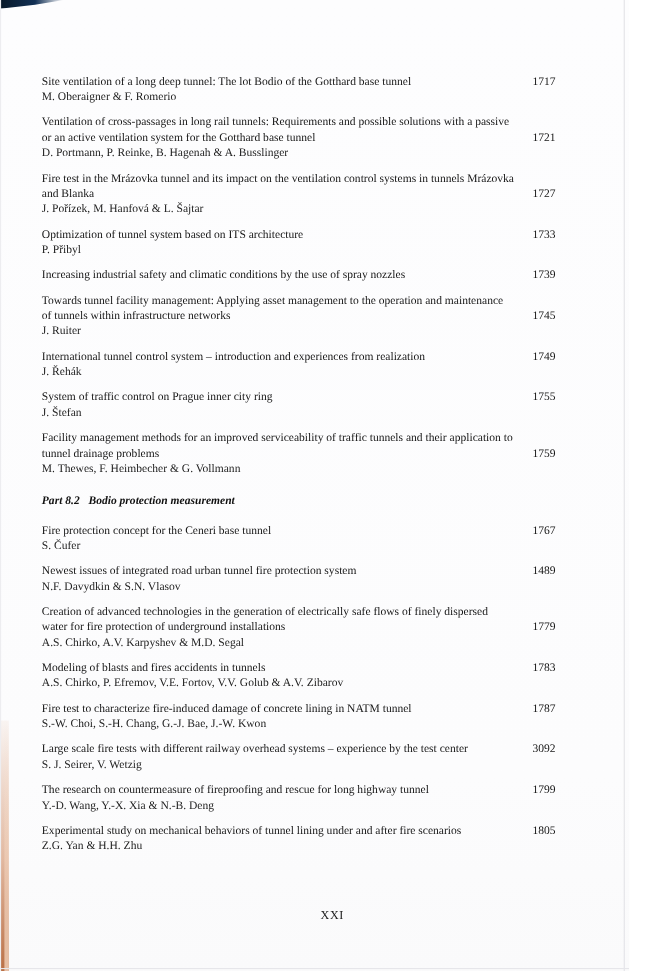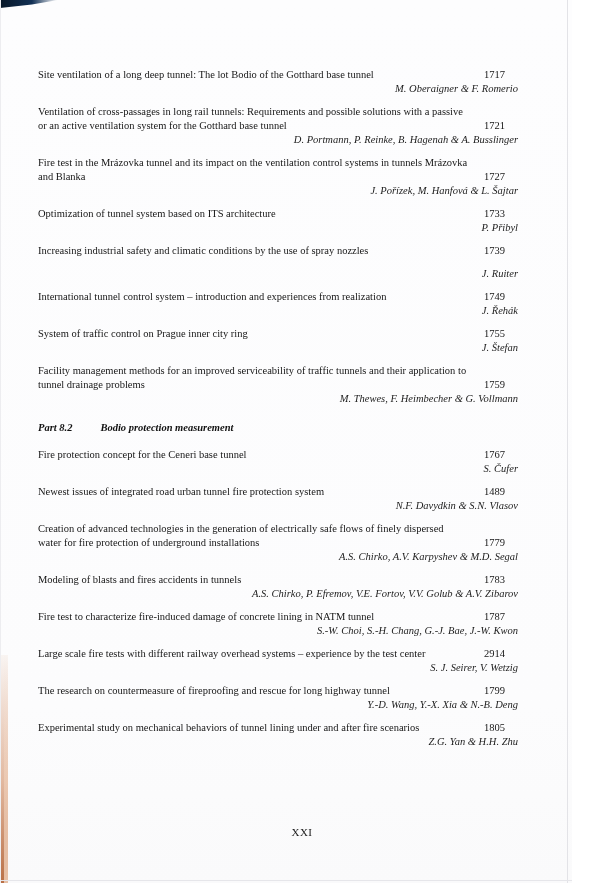--- a/index.html
+++ b/index.html
@@ -39,26 +39,26 @@
 
   .toc{
     position:absolute;
     left:38px;right:54px;top:68px;
     font-size:10.5px;line-height:14px;
   }
   .entry{margin-bottom:9px;}
   .entry-head{display:flex;align-items:flex-end;}
   .entry-title{flex:1;padding-right:16px;color:#161616;}
   .entry-page{width:34px;color:#161616;}
-  .entry-authors{font-style:italic;color:#222;text-align:right;}
+  .entry-authors{color:#222;}
   .section-heading{
     font-weight:bold;font-style:italic;
     margin:15px 0 13px 0;color:#111;
   }
-  .section-heading .part-label{margin-right:28px;}
+  .section-heading .part-label{margin-right:8px;}
   .footer{
     position:absolute;left:0;right:0;top:826px;
     text-align:center;font-size:11px;color:#222;
     letter-spacing:0.5px;
     padding-left:32px;
   }
 </style>
 </head>
 <body>
 
@@ -107,20 +107,24 @@
           </div>
 
           <div class="entry">
             <div class="entry-head">
               <div class="entry-title">Increasing industrial safety and climatic conditions by the use of spray nozzles</div>
               <div class="entry-page">1739</div>
             </div>
           </div>
 
           <div class="entry">
+            <div class="entry-head">
+              <div class="entry-title">Towards tunnel facility management: Applying asset management to the operation and maintenance of tunnels within infrastructure networks</div>
+              <div class="entry-page">1745</div>
+            </div>
             <div class="entry-authors">J. Ruiter</div>
           </div>
 
           <div class="entry">
             <div class="entry-head">
               <div class="entry-title">International tunnel control system – introduction and experiences from realization</div>
               <div class="entry-page">1749</div>
             </div>
             <div class="entry-authors">J. Řehák</div>
           </div>
@@ -185,21 +189,21 @@
             <div class="entry-head">
               <div class="entry-title">Fire test to characterize fire-induced damage of concrete lining in NATM tunnel</div>
               <div class="entry-page">1787</div>
             </div>
             <div class="entry-authors">S.-W. Choi, S.-H. Chang, G.-J. Bae, J.-W. Kwon</div>
           </div>
 
           <div class="entry">
             <div class="entry-head">
               <div class="entry-title">Large scale fire tests with different railway overhead systems – experience by the test center</div>
-              <div class="entry-page">2914</div>
+              <div class="entry-page">3092</div>
             </div>
             <div class="entry-authors">S. J. Seirer, V. Wetzig</div>
           </div>
 
           <div class="entry">
             <div class="entry-head">
               <div class="entry-title">The research on countermeasure of fireproofing and rescue for long highway tunnel</div>
               <div class="entry-page">1799</div>
             </div>
             <div class="entry-authors">Y.-D. Wang, Y.-X. Xia &amp; N.-B. Deng</div>

